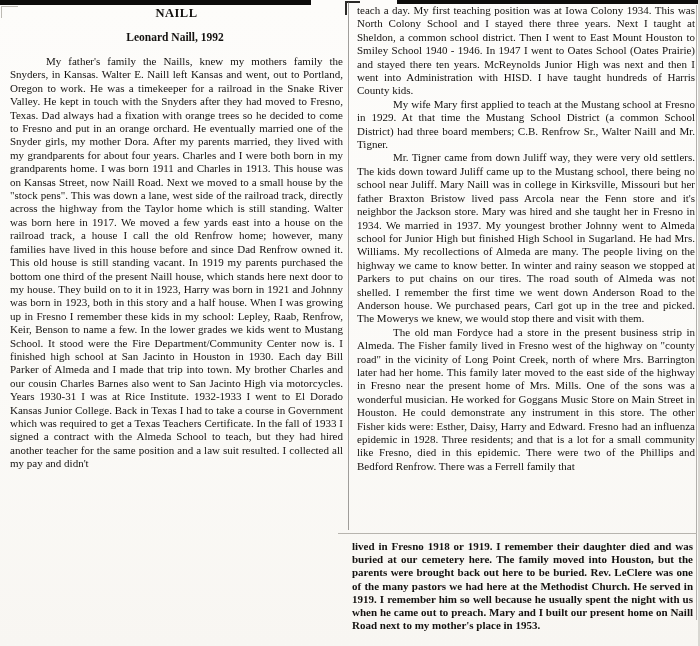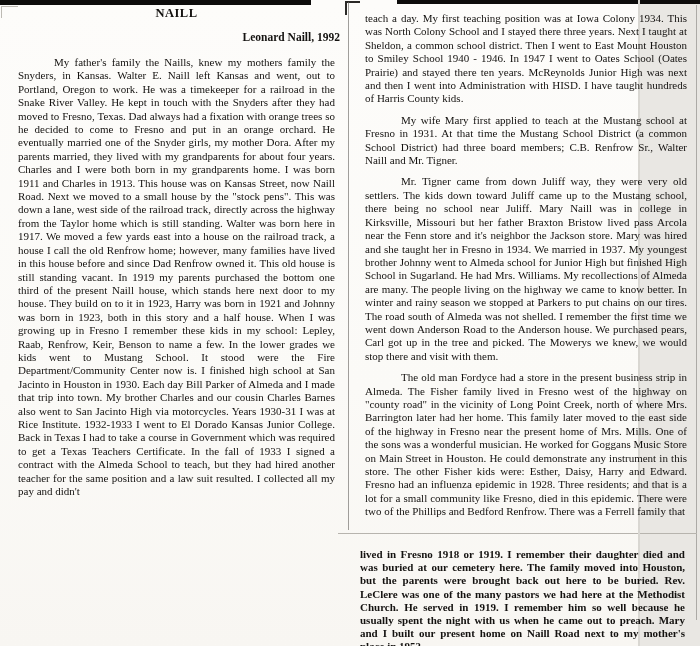--- a/index.html
+++ b/index.html
@@ -5,21 +5,21 @@
   html, body {
     margin: 0;
     padding: 0;
     width: 700px;
     height: 646px;
     overflow: hidden;
     background: #e9e7e3;
   }
   .page {
     position: relative;
-    width: 640px;
+    width: 700px;
     height: 646px;
     background: linear-gradient(180deg, #fdfcfa 0%, #fbfaf7 60%, #f8f6f2 100%);
     font-family: "Liberation Serif", "DejaVu Serif", serif;
     color: #141210;
   }
   
   .band-left {
     position: absolute; left: 0; top: 0; width: 311px; height: 5px;
     background: #0d0c0b;
   }
@@ -53,33 +53,33 @@
   }
 
   
   .doc-title {
     position: absolute; left: 10px; top: 6px; width: 333px;
     text-align: center; font-weight: bold; font-size: 12.5px;
     letter-spacing: 0.5px;
   }
   .doc-byline {
     position: absolute; left: 10px; top: 31px; width: 330px;
-    text-align: right; font-weight: bold; font-size: 11.5px;
+    text-align: center; font-weight: bold; font-size: 11.5px;
   }
   .left-body {
-    position: absolute; left: 10px; top: 48px; width: 333px;
+    position: absolute; left: 10px; top: 55px; width: 333px;
   }
   .right-body {
     position: absolute; left: 357px; top: 4px; width: 338px;
   }
   .footer-block {
     position: absolute; left: 352px; top: 540px; width: 341px;
   }
   p.doc {
-    margin: 8px;
+    margin: 0;
     font-size: 11px;
     line-height: 13.4px;
     text-align: justify;
   }
   p.doc.indent { text-indent: 36px; }
   .footer-block p.doc { line-height: 13.2px; font-weight: bold; }
   .pen-underline {
     text-decoration-color: #3a3835;
     text-decoration-thickness: 1px;
     text-underline-offset: 2.5px;
@@ -101,21 +101,21 @@
 
   <div class="doc-title">NAILL</div>
   <div class="doc-byline">Leonard Naill, 1992</div>
 
   <div class="left-body">
     <p class="doc indent">My father's family the Naills, knew my mothers family the Snyders, in Kansas. Walter E. Naill left Kansas and went, out to Portland, Oregon to work. He was a timekeeper for a railroad in the Snake River Valley. He kept in touch with the Snyders after they had moved to Fresno, Texas. Dad always had a fixation with orange trees so he decided to come to Fresno and put in an orange orchard. He eventually married one of the Snyder girls, my mother Dora. After my parents married, they lived with my grandparents for about four years. Charles and I were both born in my grandparents home. I was born 1911 and Charles in 1913. This house was on Kansas Street, now Naill Road. Next we moved to a small house by the "stock pens". This was down a lane, west side of the railroad track, directly across the highway from the Taylor home which is still standing. Walter was born here in 1917. We moved a few yards east into a house on the railroad track, a house I call the old Renfrow home; however, many families have lived in this house before and since Dad Renfrow owned it. This old house is still standing vacant. In 1919 my parents purchased the bottom one third of the present Naill house, which stands here next door to my house. They build on to it in 1923, Harry was born in 1921 and Johnny was born in 1923, both in this story and a half house. When I was growing up in Fresno I remember these kids in my school: Lepley, Raab, Renfrow, Keir, Benson to name a few. In the lower grades we kids went to Mustang School. It stood were the Fire Department/Community Center now is. I finished high school at San Jacinto in Houston in 1930. Each day Bill Parker of Almeda and I made that trip into town. My brother Charles and our cousin Charles Barnes also went to San Jacinto High via motorcycles. Years 1930-31 I was at Rice Institute. 1932-1933 I went to El Dorado Kansas Junior College. Back in Texas I had to take a course in Government which was required to get a Texas Teachers Certificate. In the fall of 1933 I signed a contract with the Almeda School to teach, but they had hired another teacher for the same position and a law suit resulted. I collected all my pay and didn't</p>
   </div>
 
   <div class="right-body">
     <p class="doc">teach a day. My first teaching position was at Iowa Colony 1934. This was North Colony School and I stayed there three years. Next I taught at Sheldon, a common school district. Then I went to East Mount Houston to Smiley School 1940 - 1946. In 1947 I went to Oates School (Oates Prairie) and stayed there ten years. McReynolds Junior High was next and then I went into Administration with HISD. I have taught hundreds of Harris County kids.</p>
-    <p class="doc indent">My wife Mary first applied to teach at the Mustang school at Fresno in 1931. At that time the Mustang School District (a common School District) had three board members; C.B. Renfrow Sr., Walter Naill and Mr. Tigner.</p>
+    <p class="doc indent">My wife Mary first applied to teach at the Mustang school at Fresno in 1929. At that time the Mustang School District (a common School District) had three board members; C.B. Renfrow Sr., Walter Naill and Mr. Tigner.</p>
     <p class="doc indent"><span class="pen-underline">Mr. Tigner came from down Juliff way, they were very old settlers. The kids down toward Juliff came up to the Mustang school, there being no school near Juliff. Mary Naill was in college in Kirksville, Missouri but her father Braxton Bristow lived pass Arcola near the Fenn store and it's neighbor the Jackson store.</span><span> Mary was hired and she taught her in Fresno in 1934. We married in 1937. My youngest brother Johnny went to Almeda school for Junior High but finished High School in Sugarland. He had Mrs. Williams. My recollections of Almeda are many. The people living on the highway we came to know better. In winter and rainy season we stopped at Parkers to put chains on our tires. The road south of Almeda was not shelled. I remember the first time we went down Anderson Road to the Anderson house. We purchased pears, Carl got up in the tree and picked. The Mowerys we knew, we would stop there and visit with them.</span></p>
     <p class="doc indent">The old man Fordyce had a store in the present business strip in Almeda. The Fisher family lived in Fresno west of the highway on "county road" in the vicinity of Long Point Creek, north of where Mrs. Barrington later had her home. This family later moved to the east side of the highway in Fresno near the present home of Mrs. Mills. One of the sons was a wonderful musician. He worked for Goggans Music Store on Main Street in Houston. He could demonstrate any instrument in this store. The other Fisher kids were: Esther, Daisy, Harry and Edward. Fresno had an influenza epidemic in 1928. Three residents; and that is a lot for a small community like Fresno, died in this epidemic. There were two of the Phillips and Bedford Renfrow. There was a Ferrell family that</p>
   </div>
 
   <div class="footer-block">
     <p class="doc">lived in Fresno 1918 or 1919. I remember their daughter died and was buried at our cemetery here. The family moved into Houston, but the parents were brought back out here to be buried. Rev. LeClere was one of the many pastors we had here at the Methodist Church. He served in 1919. I remember him so well because he usually spent the night with us when he came out to preach. Mary and I built our present home on Naill Road next to my mother's place in 1953.</p>
   </div>
 
 </div>
 

